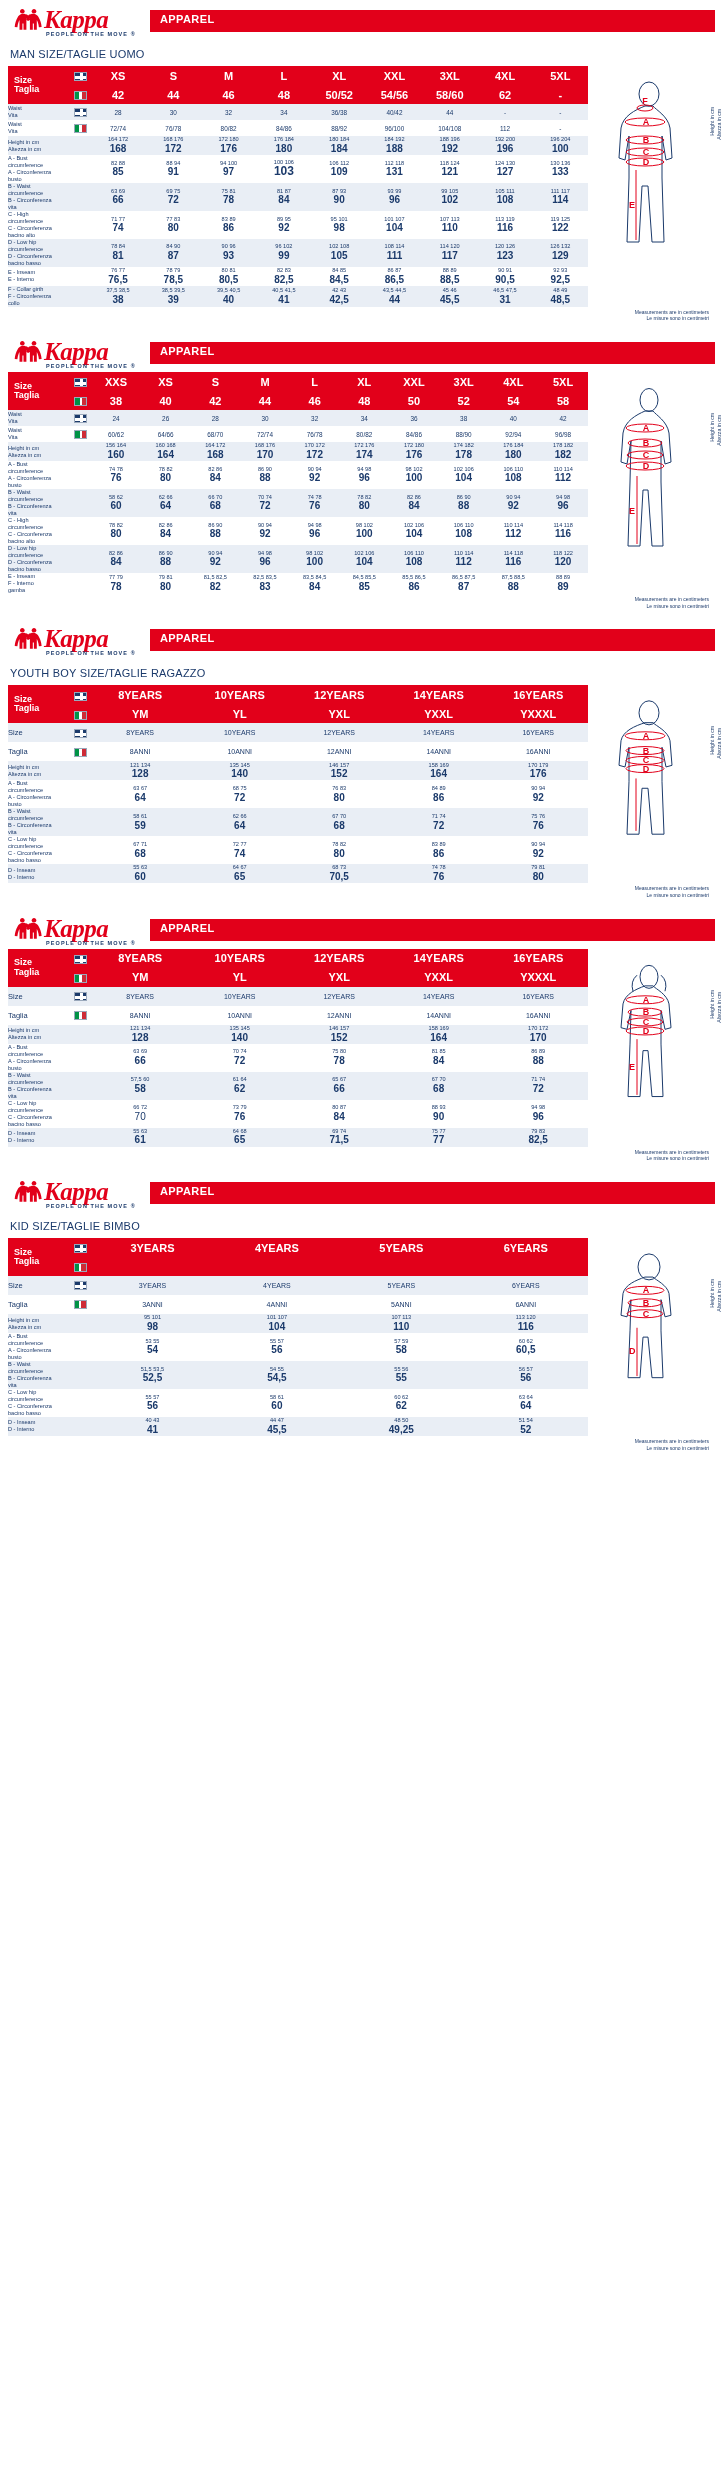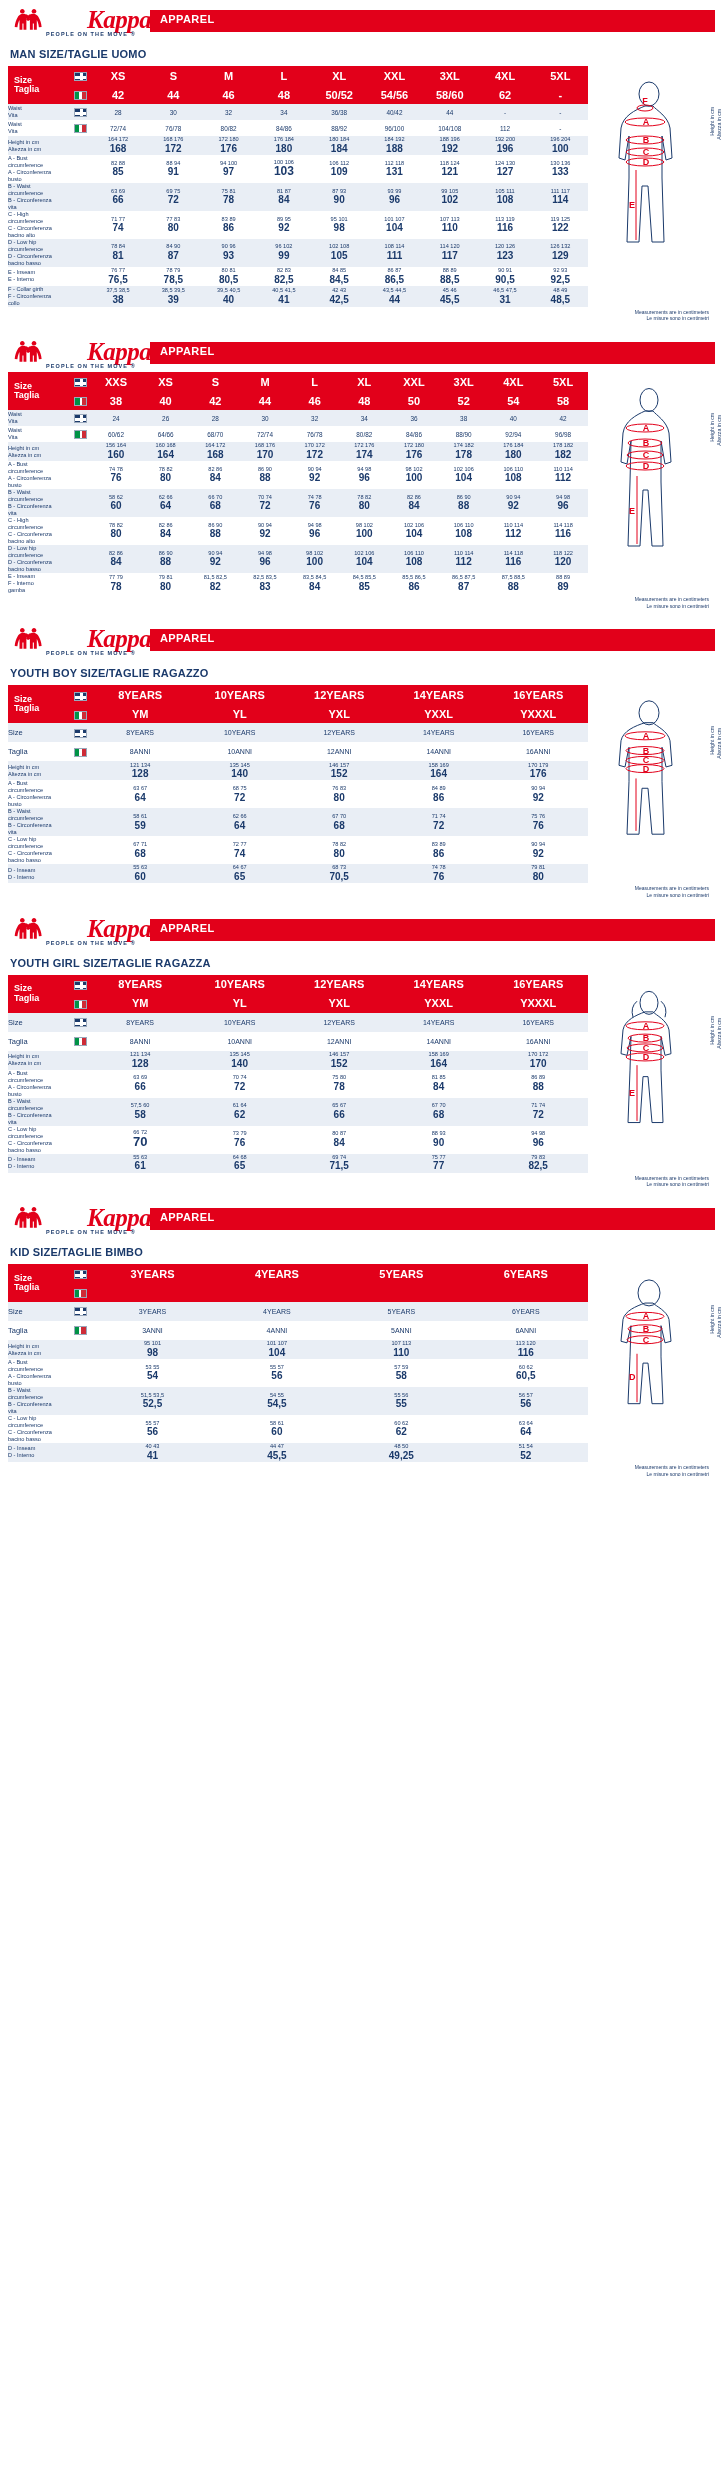--- a/index.html
+++ b/index.html
@@ -23,30 +23,29 @@
     position: absolute; left: 160px; top: 7px;
     color:#fff; font-size: 11px; font-weight: bold; letter-spacing: .4px;
   }
   .logo-wrap { position:absolute; left: 10px; top: 0px; width: 140px; height: 34px; }
   .logo-mark { position:absolute; left:0; top:2px; }
   .logo-text {
     position:absolute; left: 34px; top: 0px;
     font-family: "Liberation Serif", serif;
     font-style: italic; font-weight: bold; font-size: 25px; color:#e2001a;
     letter-spacing: -0.5px;
-    margin-left: 43px;
   }
   .logo-tag {
     position:absolute; left: 36px; top: 25px;
     font-size: 5.5px; color:#1b3a6b; letter-spacing: 1.1px; font-weight:bold;
   }
 
   
   .sec-title {
-    font-size: 11px; font-weight: bold; color:#1b3a6b;
+    font-size: 11px; font-weight: normal; color:#1b3a6b;
     padding: 8px 0 6px 10px; letter-spacing: .2px;
   }
 
   
   .block { position: relative; width: 723px; }
   table.size { border-collapse: collapse; width: 580px; margin-left: 8px; font-size: 8px; }
   table.size td, table.size th { padding: 0; }
   .rowband { background:#e9eef5; }
   .rowwhite { background:#ffffff; }
 
@@ -1069,21 +1068,20 @@
           <div class="logo-mark"><svg width="32" height="26" viewBox="0 0 32 26">
               <path d="M14.6 3.2c0-1.3-1-2.3-2.3-2.3s-2.3 1-2.3 2.3 1 2.3 2.3 2.3 2.3-1 2.3-2.3z" fill="#e2001a"></path>
               <path d="M15.4 6.3c-1.2-.5-2.6-.6-3.9-.2-1.6.5-2.9 1.7-3.8 3.1-.9 1.4-1.5 3-2 4.6-.5 1.7-.9 3.4-1 5.2l2.7.3c.2-1.6.5-3.2 1-4.7.3-.9.6-1.8 1.1-2.6v9.8h2.9v-6.2h1.1v6.2h2.9V9.9c.6.9 1 1.9 1.3 2.9l2.5-.9c-.6-2.1-1.6-4.1-3.2-5.3a6 6 0 0 0-1.6-.3z" fill="#e2001a"></path>
               <path d="M21.7 3.2c0-1.3 1-2.3 2.3-2.3s2.3 1 2.3 2.3-1 2.3-2.3 2.3-2.3-1-2.3-2.3z" fill="#e2001a"></path>
               <path d="M20.9 6.3c1.2-.5 2.6-.6 3.9-.2 1.6.5 2.9 1.7 3.8 3.1.9 1.4 1.5 3 2 4.6.5 1.7.9 3.4 1 5.2l-2.7.3c-.2-1.6-.5-3.2-1-4.7-.3-.9-.6-1.8-1.1-2.6v9.8h-2.9v-6.2h-1.1v6.2h-2.9V9.9c-.6.9-1 1.9-1.3 2.9l-2.5-.9c.6-2.1 1.6-4.1 3.2-5.3a6 6 0 0 1 1.6-.3z" fill="#e2001a"></path>
             </svg></div>
           <div class="logo-text">Kappa</div>
           <div class="logo-tag">PEOPLE ON THE MOVE ®</div>
         </div>
       </div>
-      <div class="sec-title">YOUTH GIRL SIZE/TAGLIE RAGAZZA</div>
       <div style="position: relative;">
         <table class="size">
           <tbody>
             <tr class="hdrrow">
               <td class="lbl" rowspan="2" style="width: 62px;">Size<br>Taglia</td>
               <td class="flagcell" style="background: rgb(226, 0, 26);"><span class="flag uk"></span></td>
               <td style="width: 99px;">8YEARS</td>
               <td style="width: 99px;">10YEARS</td>
               <td style="width: 99px;">12YEARS</td>
               <td style="width: 99px;">14YEARS</td>
@@ -1185,21 +1183,21 @@
               <td class="val">
                 <div style="font-size: 5.6px; line-height: 1; color: rgb(27, 58, 107);">71   74</div>
                 <div style="font-size: 10px; font-weight: bold; line-height: 1.1;">72</div>
               </td>
             </tr>
             <tr class="rowwhite h19">
               <td class="lblcell">C - Low hip<br>circumference<br>C - Circonferenza<br>bacino basso</td>
               <td class="flagcell"></td>
               <td class="val">
                 <div style="font-size: 5.6px; line-height: 1; color: rgb(27, 58, 107);">66   72</div>
-                <div style="font-size: 13px; font-weight: bold; line-height: 1.1;">70</div>
+                <div style="font-size: 10px; font-weight: normal; line-height: 1.1;">70</div>
               </td>
               <td class="val">
                 <div style="font-size: 5.6px; line-height: 1; color: rgb(27, 58, 107);">73   79</div>
                 <div style="font-size: 10px; font-weight: bold; line-height: 1.1;">76</div>
               </td>
               <td class="val">
                 <div style="font-size: 5.6px; line-height: 1; color: rgb(27, 58, 107);">80   87</div>
                 <div style="font-size: 10px; font-weight: bold; line-height: 1.1;">84</div>
               </td>
               <td class="val">

